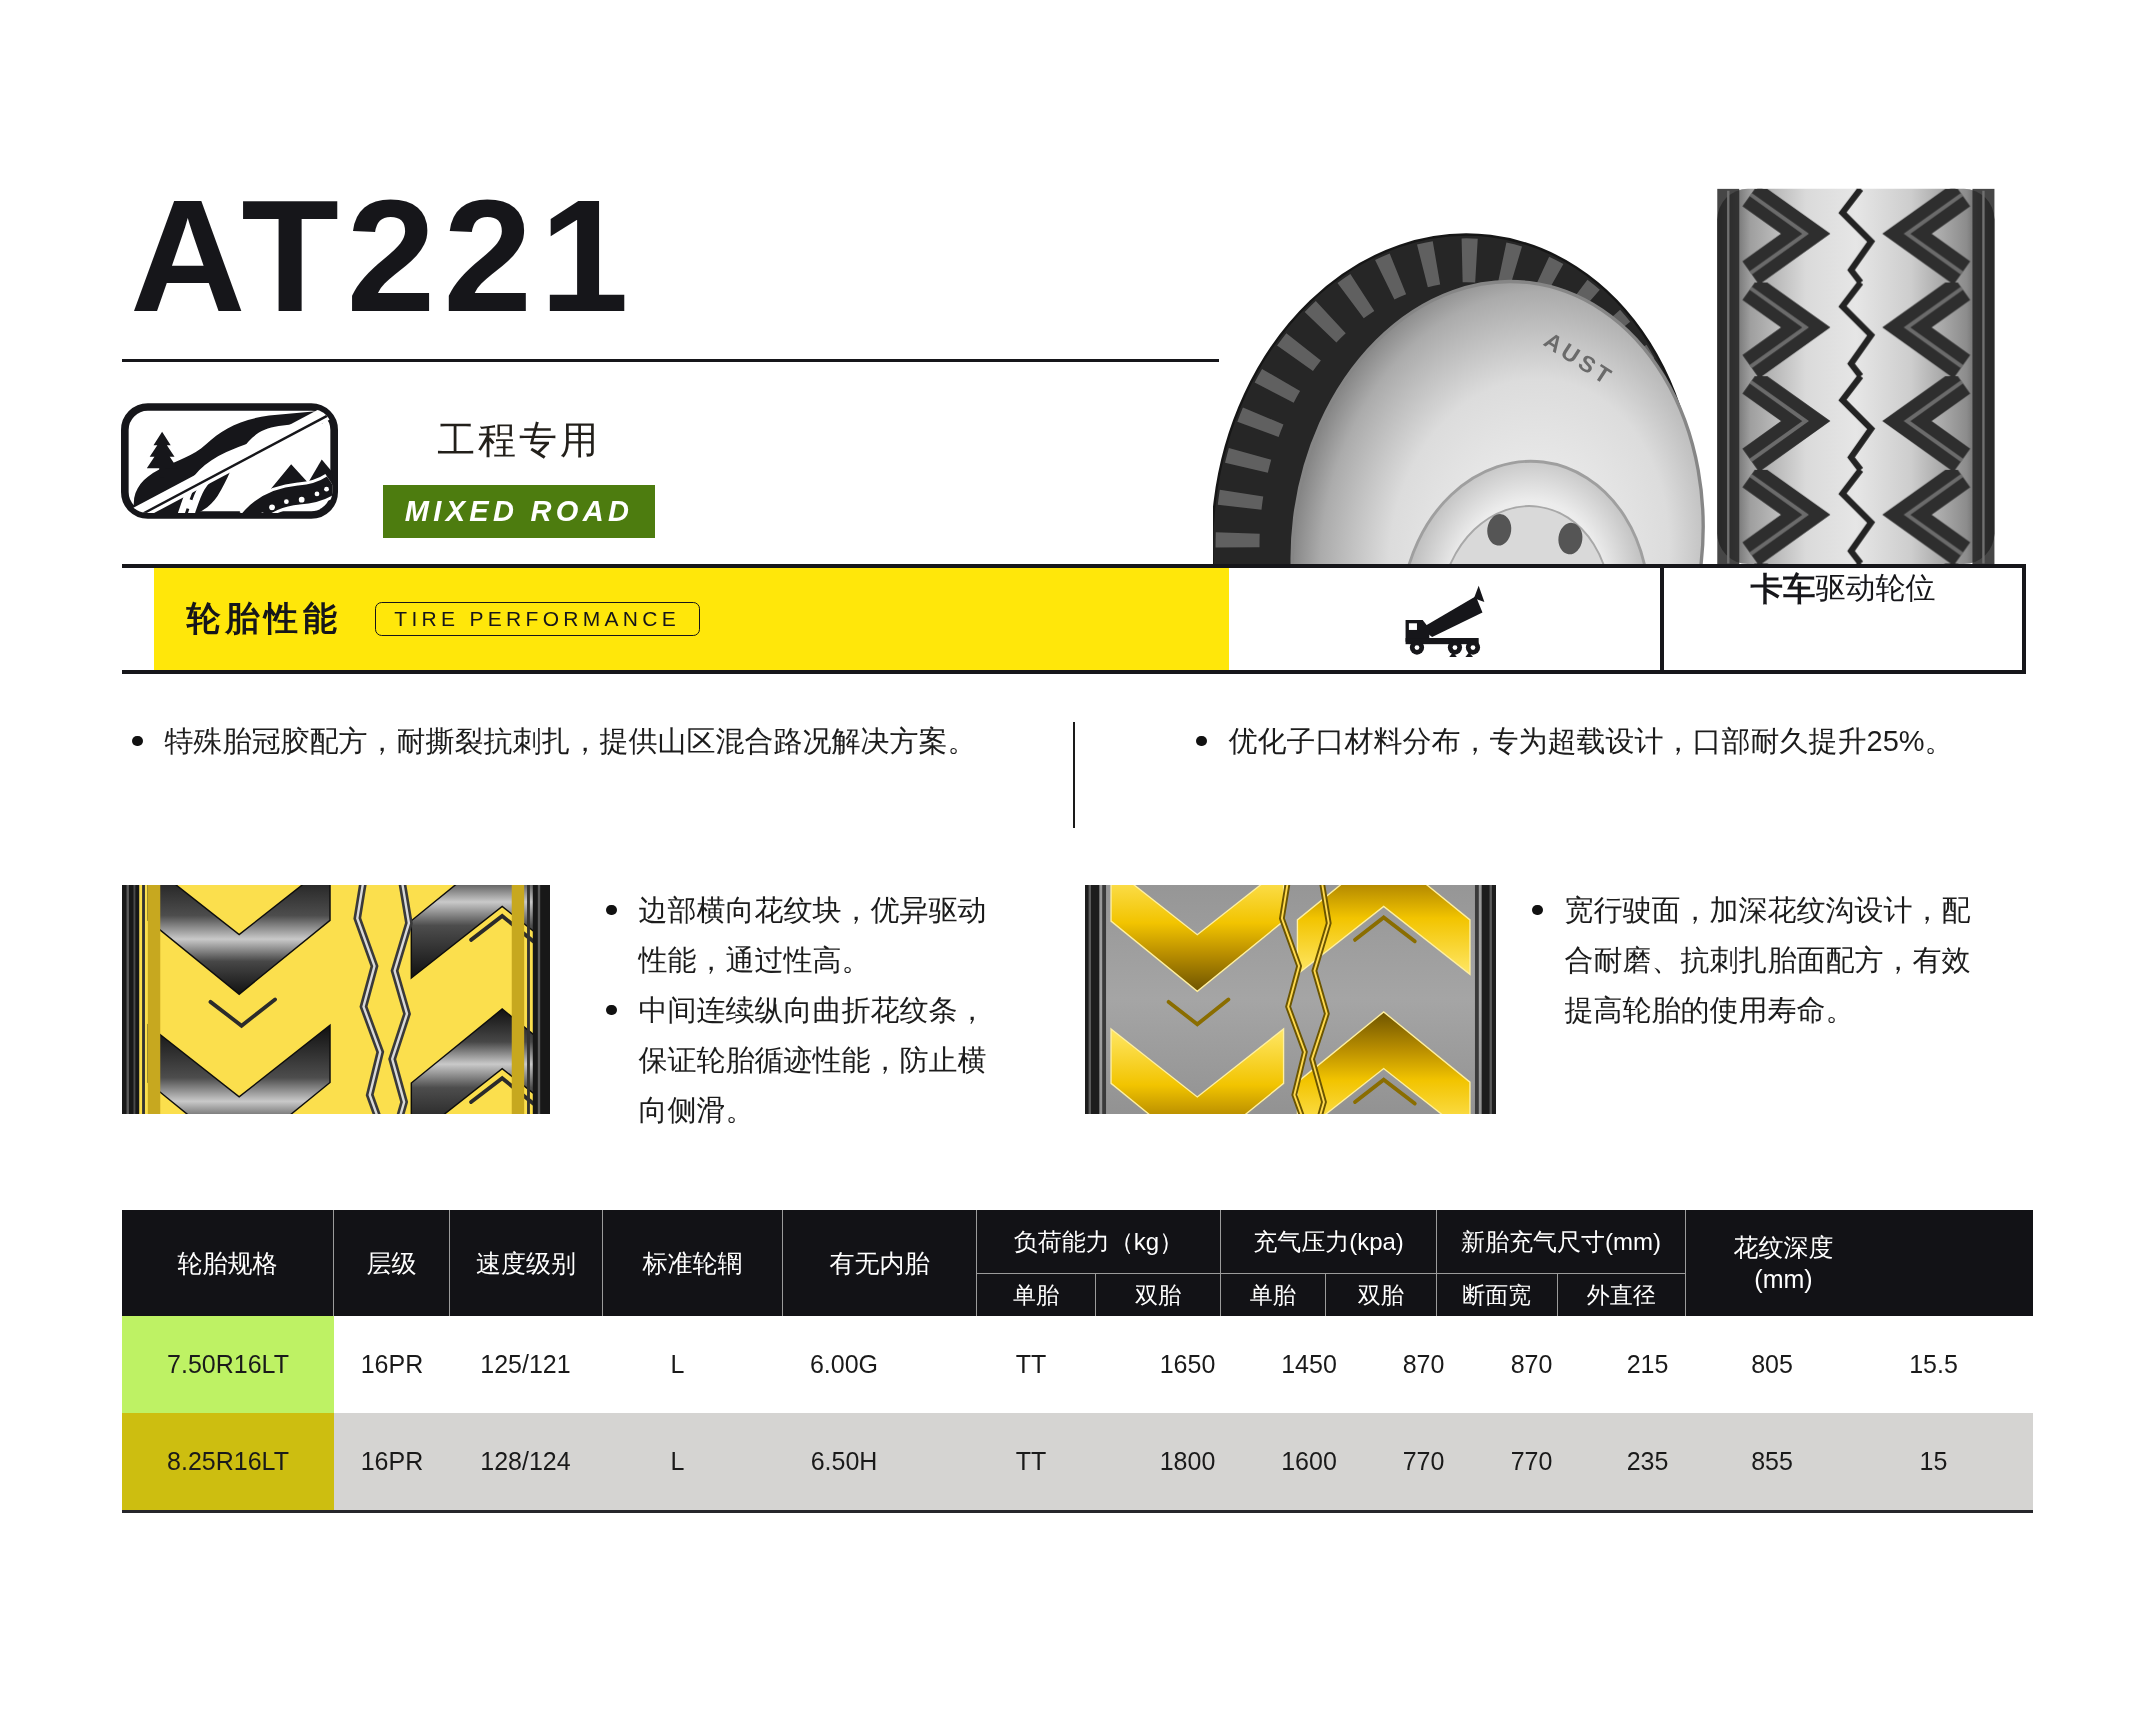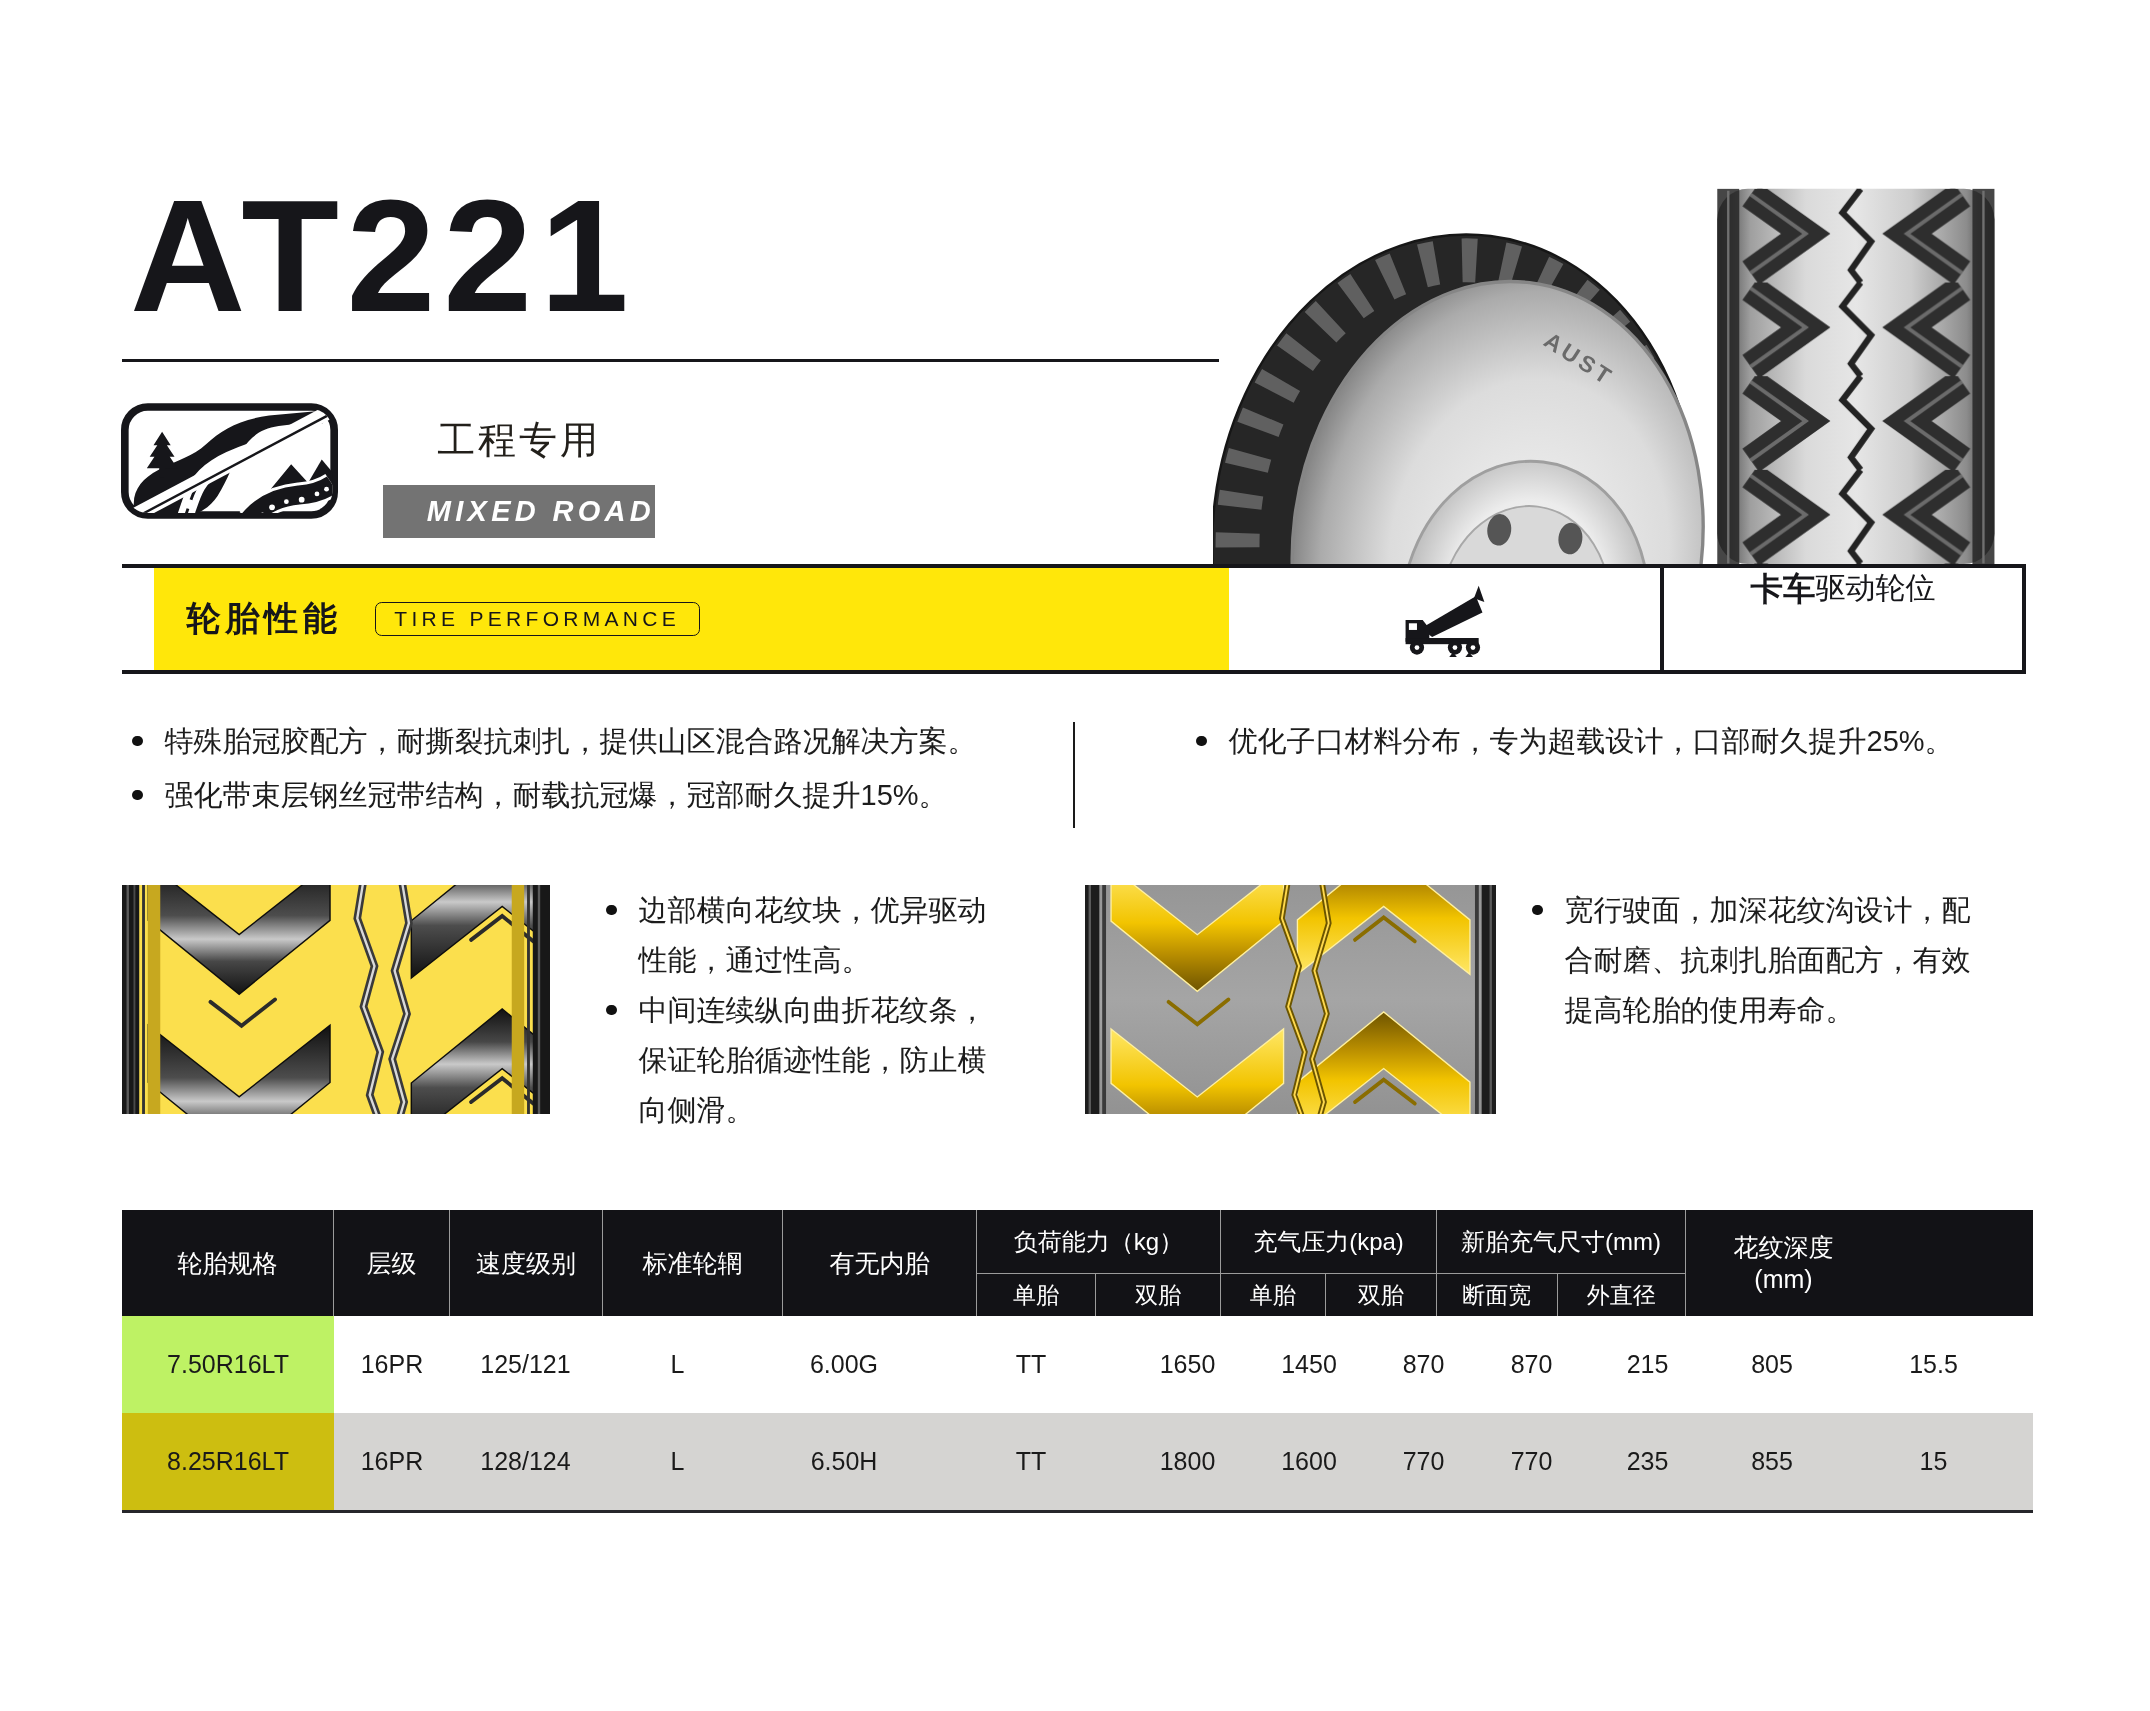--- a/index.html
+++ b/index.html
@@ -10,21 +10,21 @@
   
   .title { position:absolute; left:130px; top:176px; font-size:160px; line-height:1;
            font-weight:800; letter-spacing:7.6px; color:#16161a; }
   .title-rule { position:absolute; left:122px; top:359px; width:1097px; height:3.3px; background:#16161a; }
 
   
   .road-icon { position:absolute; left:121px; top:403px; width:217px; height:116px; }
   .usage-cn { position:absolute; left:383px; top:415px; width:272px; text-align:center;
               font-size:38px; letter-spacing:2.9px; font-weight:500; color:#221f1a; }
   .mixed-road { position:absolute; left:383px; top:485px; width:272px; height:53px;
-                background:#737373; color:#fff; display:flex; align-items:center; justify-content:flex-end;
+                background:#4d7c0f; color:#fff; display:flex; align-items:center; justify-content:center;
                 font-style:italic; font-weight:700; font-size:29px; letter-spacing:4.3px; }
 
   
   .hero { position:absolute; left:1213px; top:186px; width:815px; height:378px; overflow:hidden; }
 
   
   .bn-line { position:absolute; background:#16161a; }
   .bn-top { left:122px; top:564px; width:1904px; height:3.8px; }
   .bn-bottom { left:122px; top:670px; width:1904px; height:3.8px; }
   .bn-yellow { position:absolute; left:122px; top:568px; width:1108px; height:102px; background:#FFE70A;
@@ -217,24 +217,20 @@
     <span class="veh">卡车</span>
     <span class="pos">驱动轮位</span>
   </div>
   <div class="bn-redge"></div>
   <div class="bn-line bn-bottom"></div>
 
   <div class="feat feat-left">
     <div class="feat-item">
       <span class="dot"></span>
       <div class="feat-text">特殊胎冠胶配方，耐撕裂抗刺扎，提供山区混合路况解决方案。</div>
-    </div>
-    <div class="feat-item">
-      <span class="dot"></span>
-      <div class="feat-text">强化带束层钢丝冠带结构，耐载抗冠爆，冠部耐久提升15%。</div>
     </div>
   </div>
   <div class="vdiv"></div>
   <div class="feat feat-right">
     <div class="feat-item">
       <span class="dot"></span>
       <div class="feat-text">优化子口材料分布，专为超载设计，口部耐久提升25%。</div>
     </div>
   </div>
 

